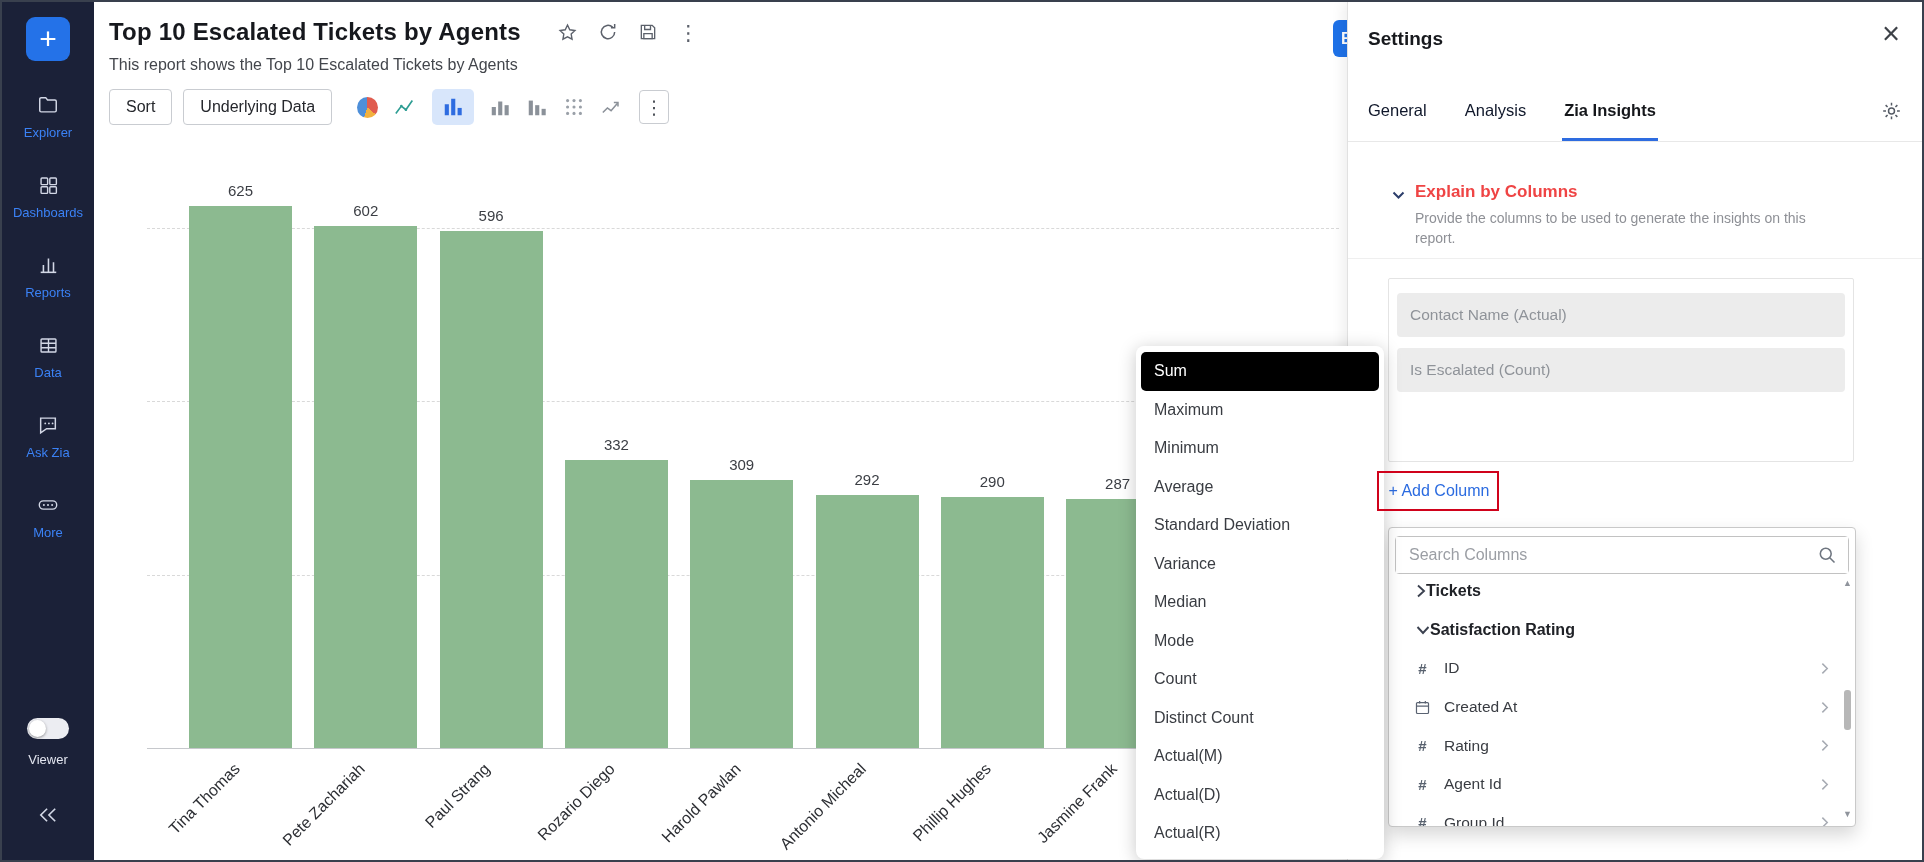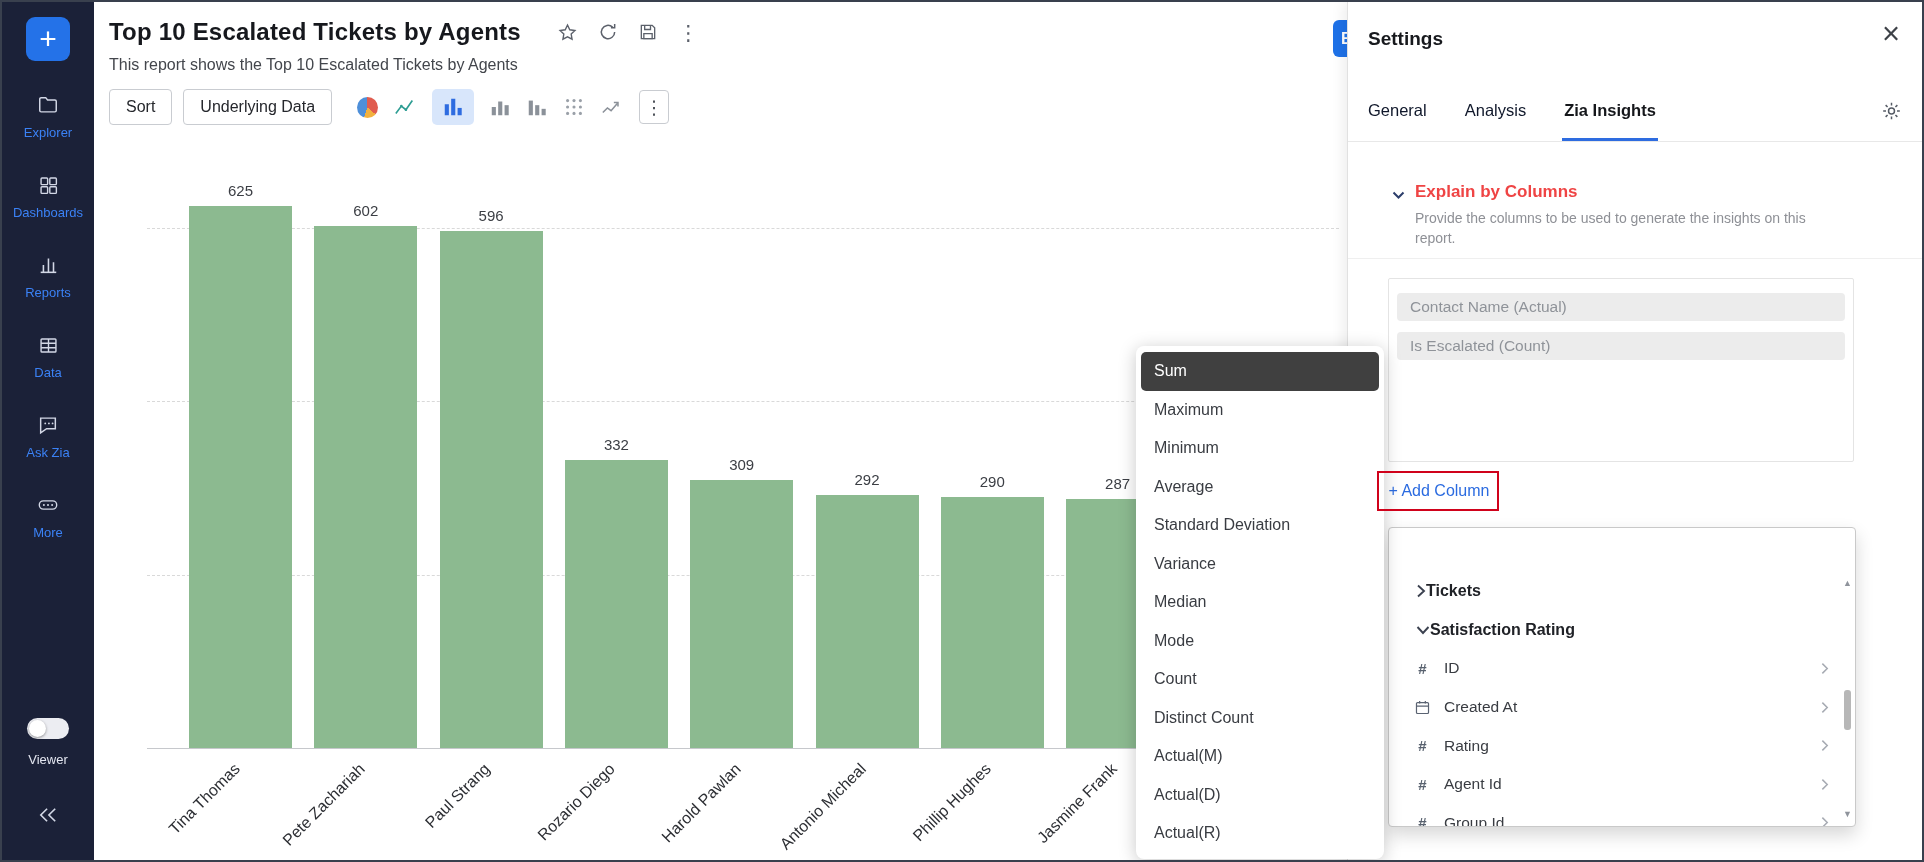--- a/index.html
+++ b/index.html
@@ -65,21 +65,21 @@
     display:flex;align-items:center;padding-left:20px;gap:38px}
   .sp-tab{position:relative;height:100%;display:flex;align-items:center;font-size:16.5px;color:#0f172a;cursor:pointer}
   .sp-tab.active{font-weight:700;color:#15171b}
   .sp-tab.active::after{content:"";position:absolute;left:-2px;right:-2px;bottom:0;height:3px;background:#2e6ce0}
   .sp-gear{position:absolute;right:20px;top:50%;transform:translateY(-50%);cursor:pointer;display:flex}
   .exp-chev{position:absolute;left:44px;top:189px;cursor:pointer;display:flex}
   .exp-title{position:absolute;left:67px;top:180px;font-size:17px;font-weight:700;color:#ef4444}
   .exp-desc{position:absolute;left:67px;top:206px;width:432px;font-size:14px;line-height:1.45;color:#8e9096}
   .sp-divider{position:absolute;left:0;right:0;top:256px;border-top:1px solid #efefef}
   .chips-box{position:absolute;left:40px;top:276px;width:466px;height:184px;border:1px solid #e4e4e4;border-radius:2px;padding:14px 8px}
-  .chip{height:28px;background:#ececec;border-radius:4px;display:flex;align-items:center;padding:0 13px;
+  .chip{height:44px;background:#ececec;border-radius:4px;display:flex;align-items:center;padding:0 13px;
     font-size:15.5px;color:#8f9399;margin-bottom:11px;cursor:pointer}
   .add-col{position:absolute;left:30px;top:469px;width:122px;height:40px;display:flex;align-items:center;
     justify-content:center;font-size:16px;color:#2b6be0;cursor:pointer}
 
   
   .picker{position:absolute;left:40px;top:525px;width:468px;height:300px;background:#fff;border:1px solid #c9c9c9;
     border-radius:4px;box-shadow:0 8px 18px rgba(0,0,0,.16);overflow:hidden}
   .search-wrap{position:absolute;left:6px;right:6px;top:8px;height:38px;border:1px solid #c2c2c2;border-radius:4px;background:#fff}
   .search-input{width:100%;height:100%;border:none;outline:none;font-size:16px;color:#43464c;padding:0 40px 0 13px;
     font-family:"Liberation Sans",sans-serif}
@@ -293,21 +293,21 @@
       <div class="bar-val" style="left: 938.8px; top: 470.512px; width: 103px;">290</div>
       <div class="x-label" style="left: 810.3px; top: 758px;">Phillip Hughes</div>
       <div class="bar" style="left: 1064.1px; top: 497.114px; width: 103px; height: 248.886px; background: rgb(140, 186, 144);"></div>
       <div class="bar-val" style="left: 1064.1px; top: 473.114px; width: 103px;">287</div>
       <div class="x-label" style="left: 935.6px; top: 758px;">Jasmine Frank</div>
     </div>
 
   <div class="edit-btn">E</div>
 
   <div class="agg-menu">
-      <div class="agg-item selected" style="background: #404040;">Sum</div>
+      <div class="agg-item selected" style="background: #000000;">Sum</div>
       <div class="agg-item">Maximum</div>
       <div class="agg-item">Minimum</div>
       <div class="agg-item">Average</div>
       <div class="agg-item">Standard Deviation</div>
       <div class="agg-item">Variance</div>
       <div class="agg-item">Median</div>
       <div class="agg-item">Mode</div>
       <div class="agg-item">Count</div>
       <div class="agg-item">Distinct Count</div>
       <div class="agg-item">Actual(M)</div>
@@ -341,20 +341,29 @@
     <div class="sp-divider"></div>
 
     <div class="chips-box">
       <div class="chip">Contact Name (Actual)</div>
       <div class="chip">Is Escalated (Count)</div>
     </div>
 
     <div class="add-col">+ Add Column</div>
 
     <div class="picker">
+      <div class="search-wrap">
+        <input class="search-input" placeholder="Search Columns" style="">
+        <span class="search-icon">
+          <svg width="21" height="21" viewBox="0 0 24 24" fill="none" stroke="#6f7680" stroke-width="1.8">
+              <circle cx="10" cy="10" r="6.2"></circle>
+              <path d="M14.6 14.6L20 20"></path>
+            </svg>
+        </span>
+      </div>
       <div class="col-list">
           <div class="prow group" style="top: 0px;">
             <svg width="10" height="14" viewBox="0 0 10 14" fill="none" stroke="#3c4250" stroke-width="1.9">
               <path d="M2 1.5l6 5.5-6 5.5"></path>
             </svg>
             <span class="glabel">Tickets</span>
           </div>
           <div class="prow group" style="top: 38.6px;">
             <svg width="14" height="10" viewBox="0 0 14 10" fill="none" stroke="#3c4250" stroke-width="1.9">
               <path d="M1.5 2l5.5 6L12.5 2"></path>

